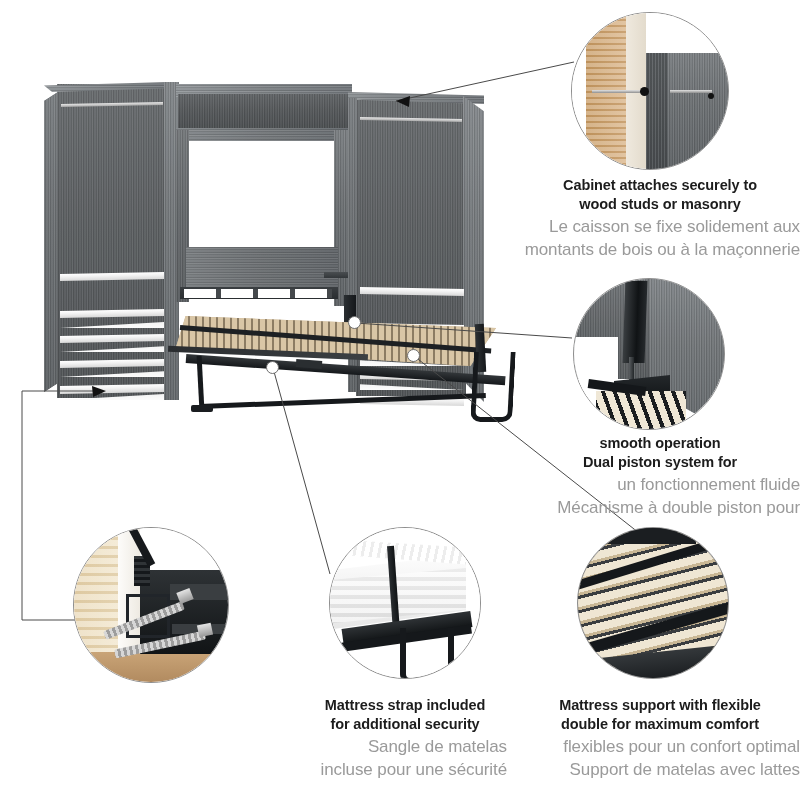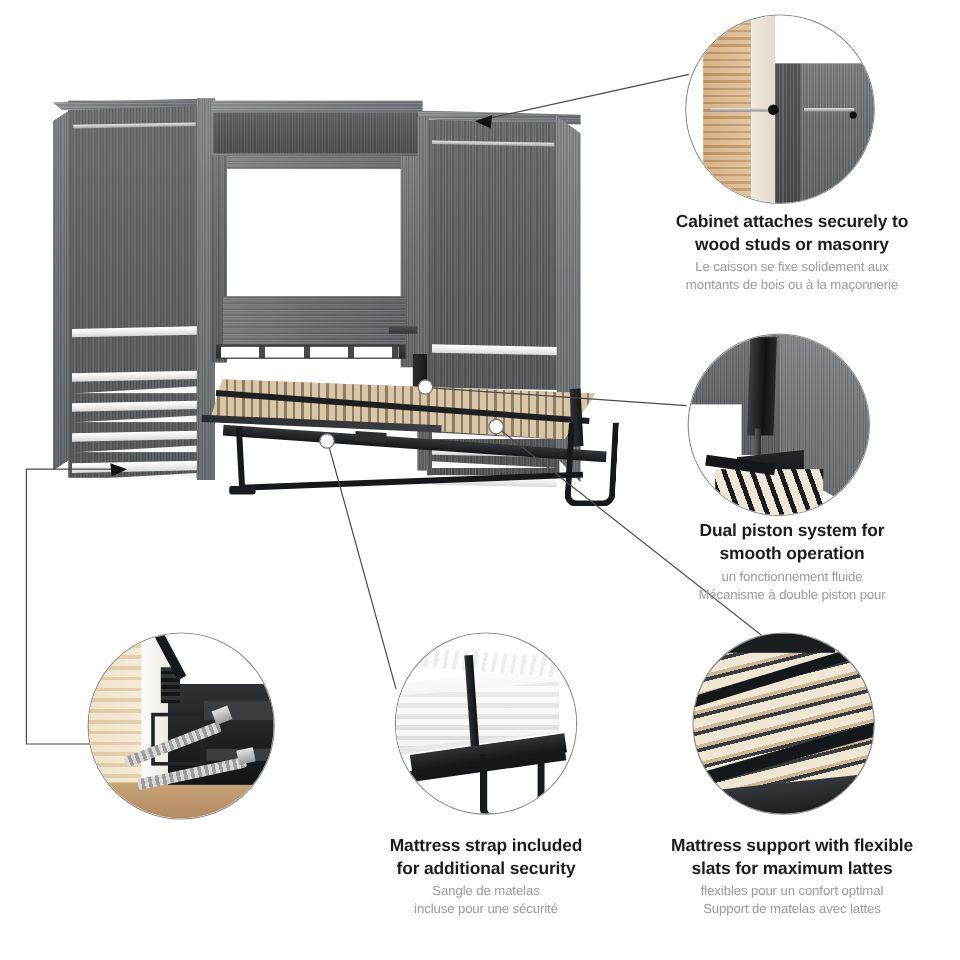--- a/index.html
+++ b/index.html
@@ -24,25 +24,26 @@
     text-align: center;
     line-height: 1.33;
   }
   .cap-en {
     font-size: 14.5px;
     font-weight: bold;
     color: #1c1c1c;
     letter-spacing: -0.1px;
   }
   .cap-fr {
-    font-size: 11px;
+    font-size: 17px;
     font-weight: normal;
     color: #9a9a9a;
     letter-spacing: -0.1px;
     margin-top: 1px;
+    text-align: right;
   }
 
   
   .detail-circle {
     position: absolute;
     border-radius: 50%;
     overflow: hidden;
     border: 1px solid #8d8d8d;
     background: #ffffff;
   }
@@ -435,34 +436,34 @@
   </div>
 
   <div class="caption" style="left:520px; top:176px; width:280px;">
     <div class="cap-en">Cabinet attaches securely to</div>
     <div class="cap-en">wood studs or masonry</div>
     <div class="cap-fr">Le caisson se fixe solidement aux</div>
     <div class="cap-fr">montants de bois ou à la maçonnerie</div>
   </div>
 
   <div class="caption" style="left:520px; top:434px; width:280px;">
+    <div class="cap-en">smooth operation</div>
     <div class="cap-en">Dual piston system for</div>
-    <div class="cap-en">smooth operation</div>
     <div class="cap-fr">un fonctionnement fluide</div>
     <div class="cap-fr">Mécanisme à double piston pour</div>
   </div>
 
 
   <div class="caption" style="left:303px; top:696px; width:204px;">
     <div class="cap-en">Mattress strap included</div>
     <div class="cap-en">for additional security</div>
     <div class="cap-fr">Sangle de matelas</div>
     <div class="cap-fr">incluse pour une sécurité</div>
   </div>
 
   <div class="caption" style="left:520px; top:696px; width:280px;">
     <div class="cap-en">Mattress support with flexible</div>
-    <div class="cap-en">slats for maximum lattes</div>
+    <div class="cap-en">double for maximum comfort</div>
     <div class="cap-fr">flexibles pour un confort optimal</div>
     <div class="cap-fr">Support de matelas avec lattes</div>
   </div>
 
 </div>
 
 </body></html>

